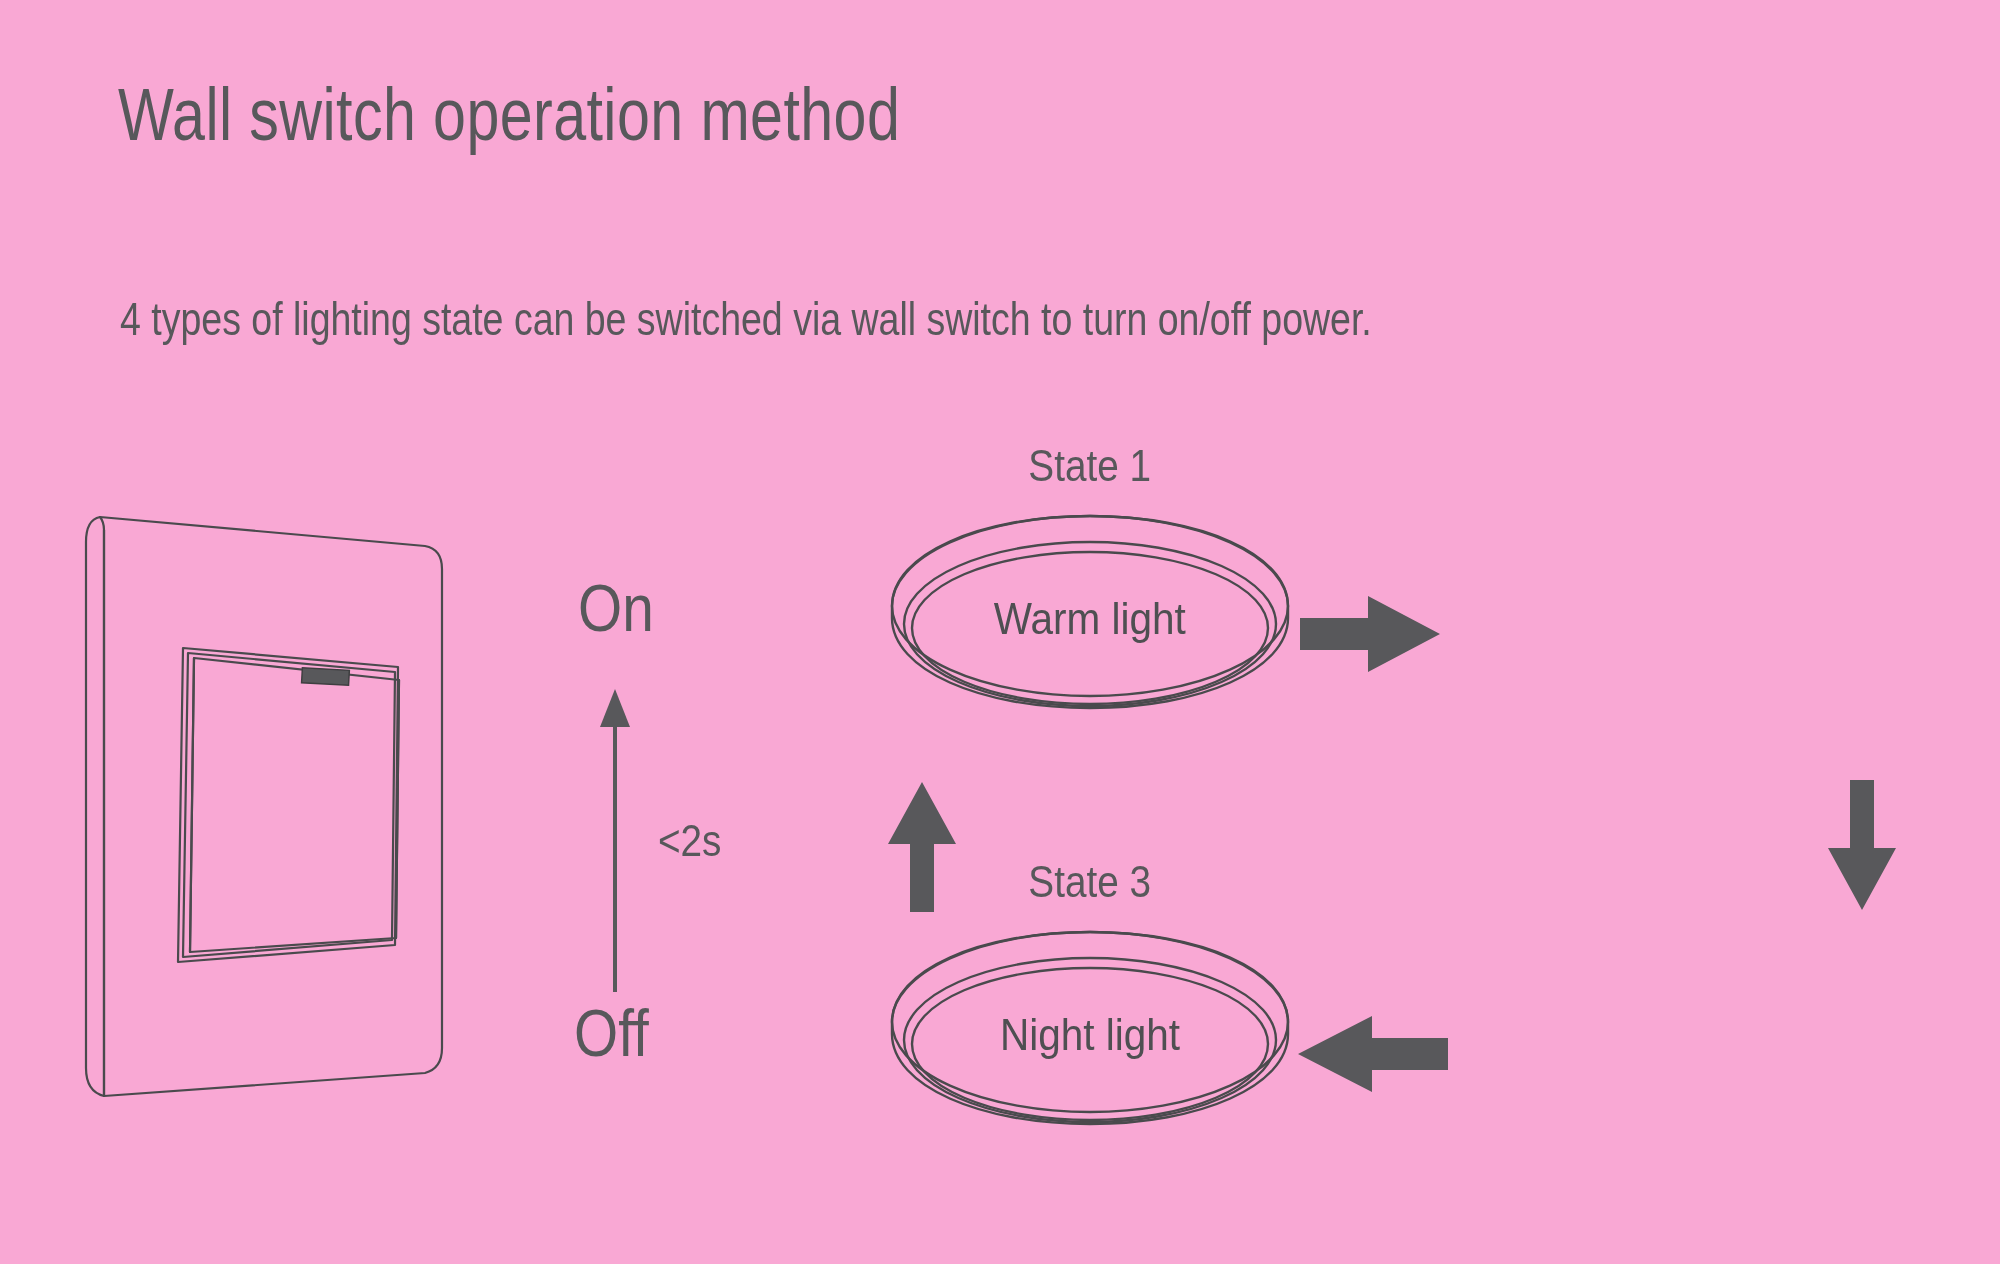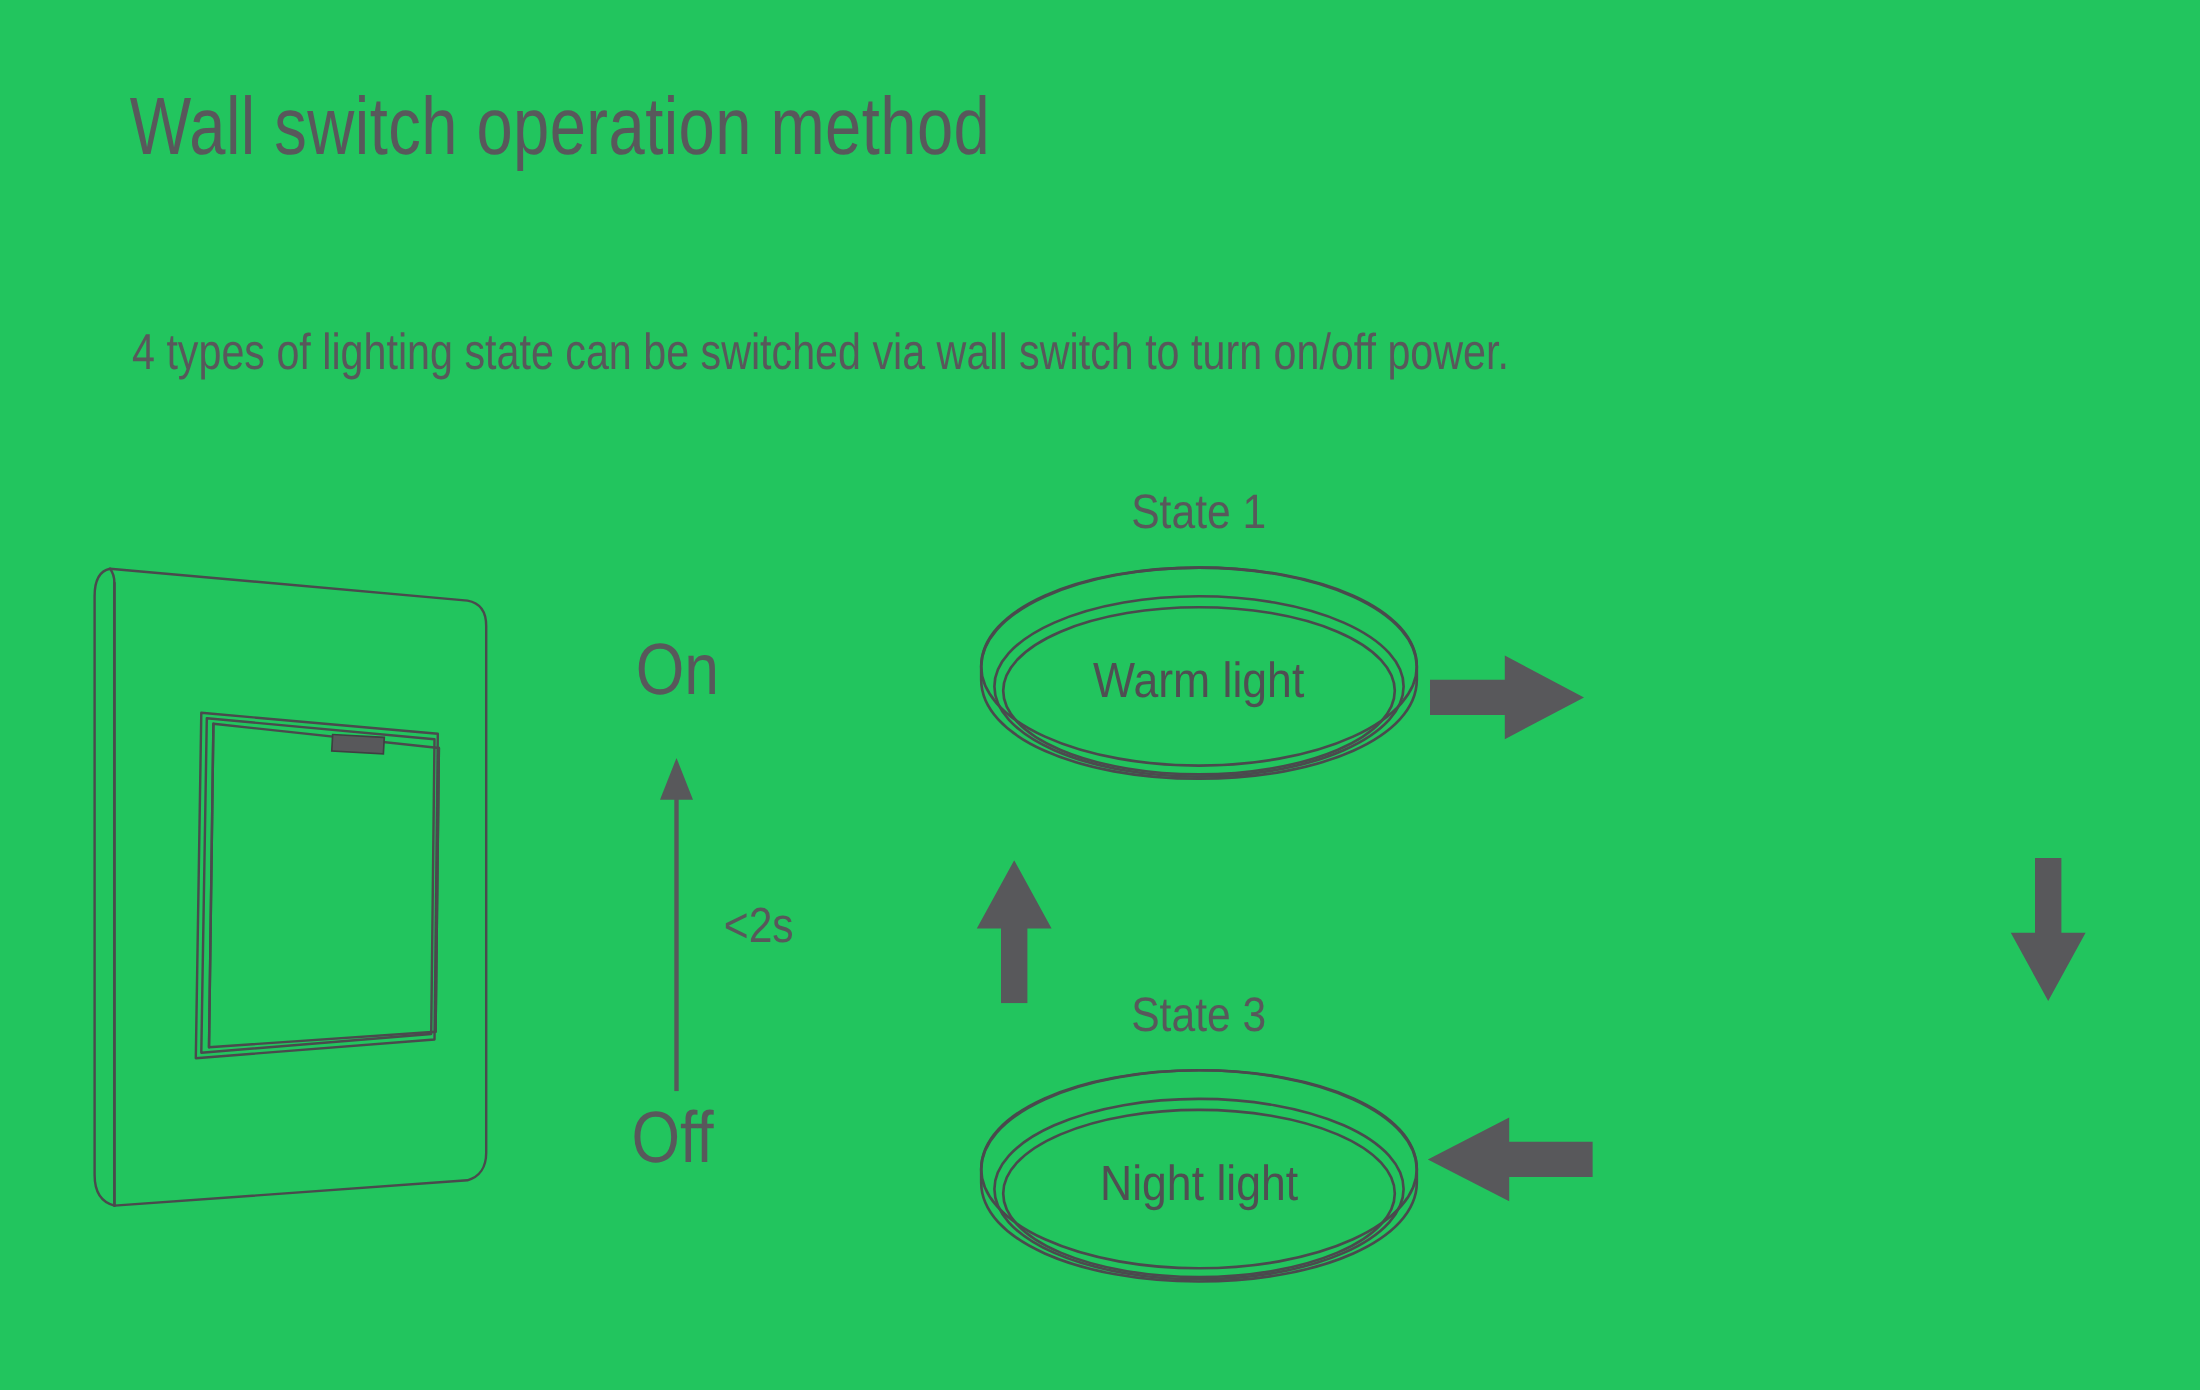--- a/index.html
+++ b/index.html
@@ -10,21 +10,21 @@
   }
   body {
     font-family: "Liberation Sans", "DejaVu Sans", sans-serif;
     color: #58585b;
     -webkit-font-smoothing: antialiased;
   }
   #page {
     position: relative;
     width: 2000px;
     height: 1264px;
-    background: #22c55e;
+    background: #f9a8d4;
     overflow: hidden;
   }
 
   
   .page-title {
     position: absolute;
     left: 118px;
     top: 78px;
     font-size: 74px;
     line-height: 1.0;
@@ -83,21 +83,21 @@
     color: #58585b;
     white-space: nowrap;
     transform: scaleX(0.86);
     transform-origin: left top;
   }
 
   
   .state-cell { position: absolute; width: 420px; height: 300px; }
   .state-1 { left: 880px;  top: 444px; }
   .state-2 { left: 1455px; top: 440px; }
-  .state-3 { left: 880px;  top: 860px; margin-top: 41px; }
+  .state-3 { left: 880px;  top: 860px; }
   .state-4 { left: 1455px; top: 860px; }
 
   .state-caption {
     position: absolute;
     top: 0;
     left: 0;
     width: 100%;
     text-align: center;
     font-size: 44px;
     font-weight: 400;

